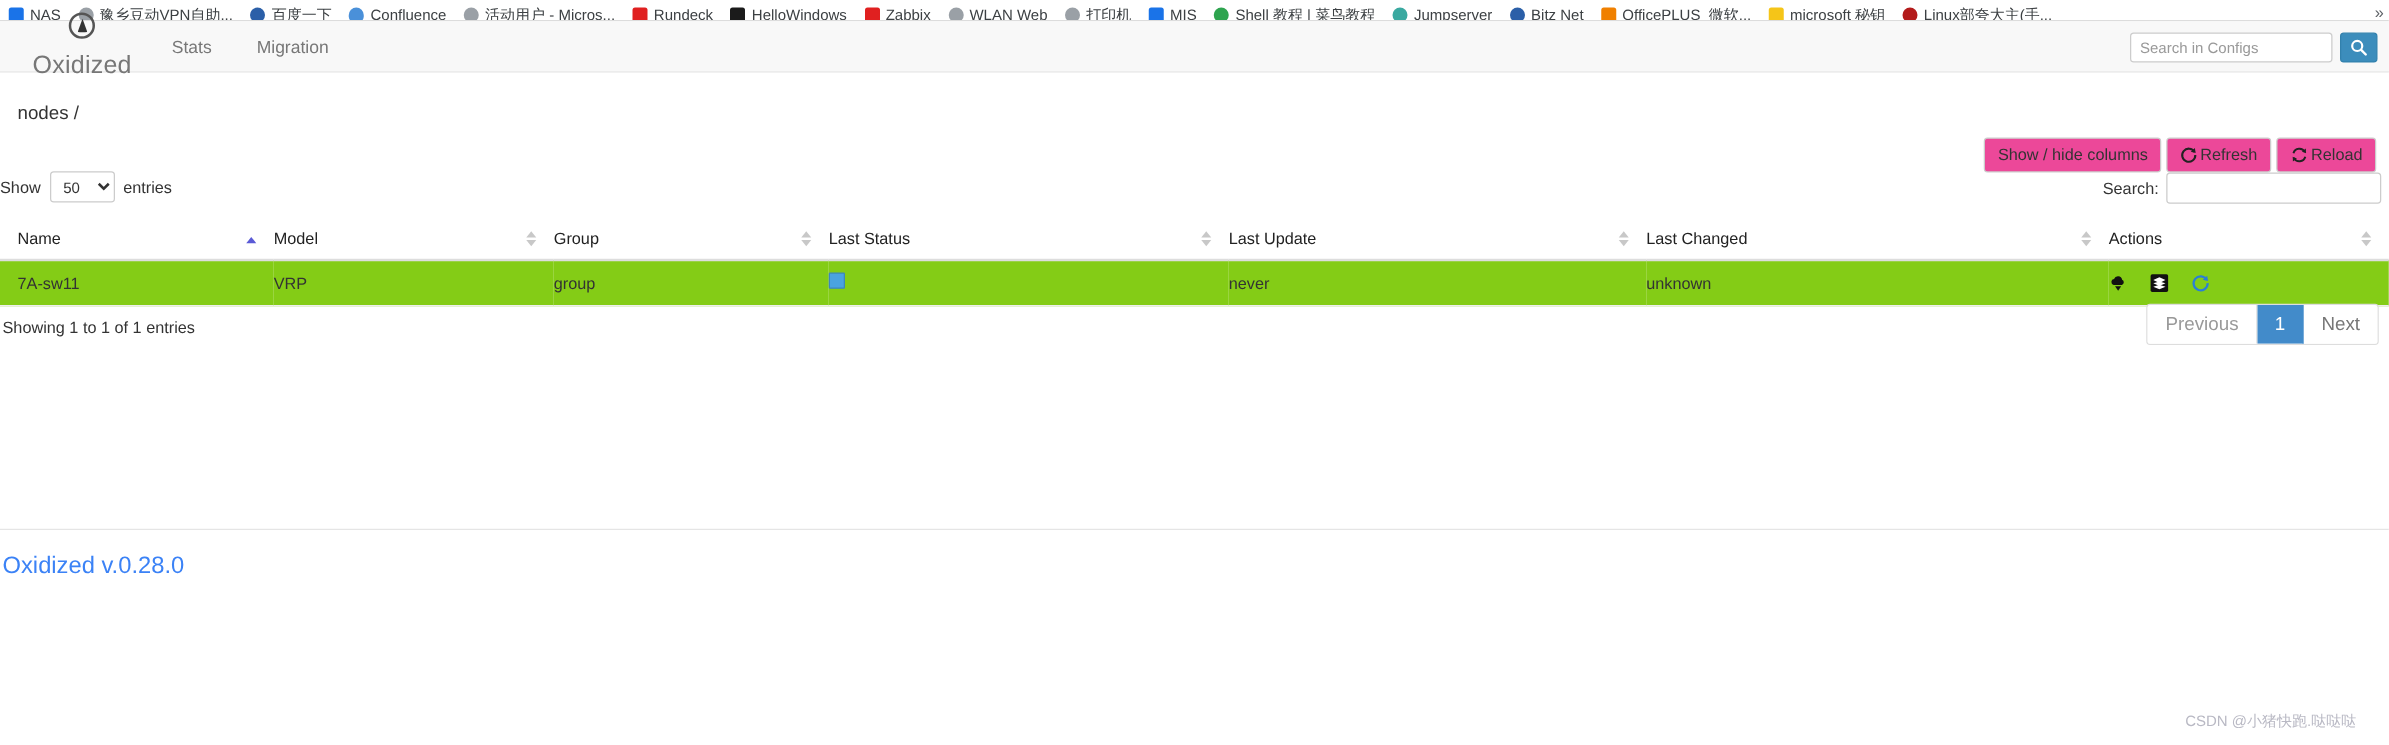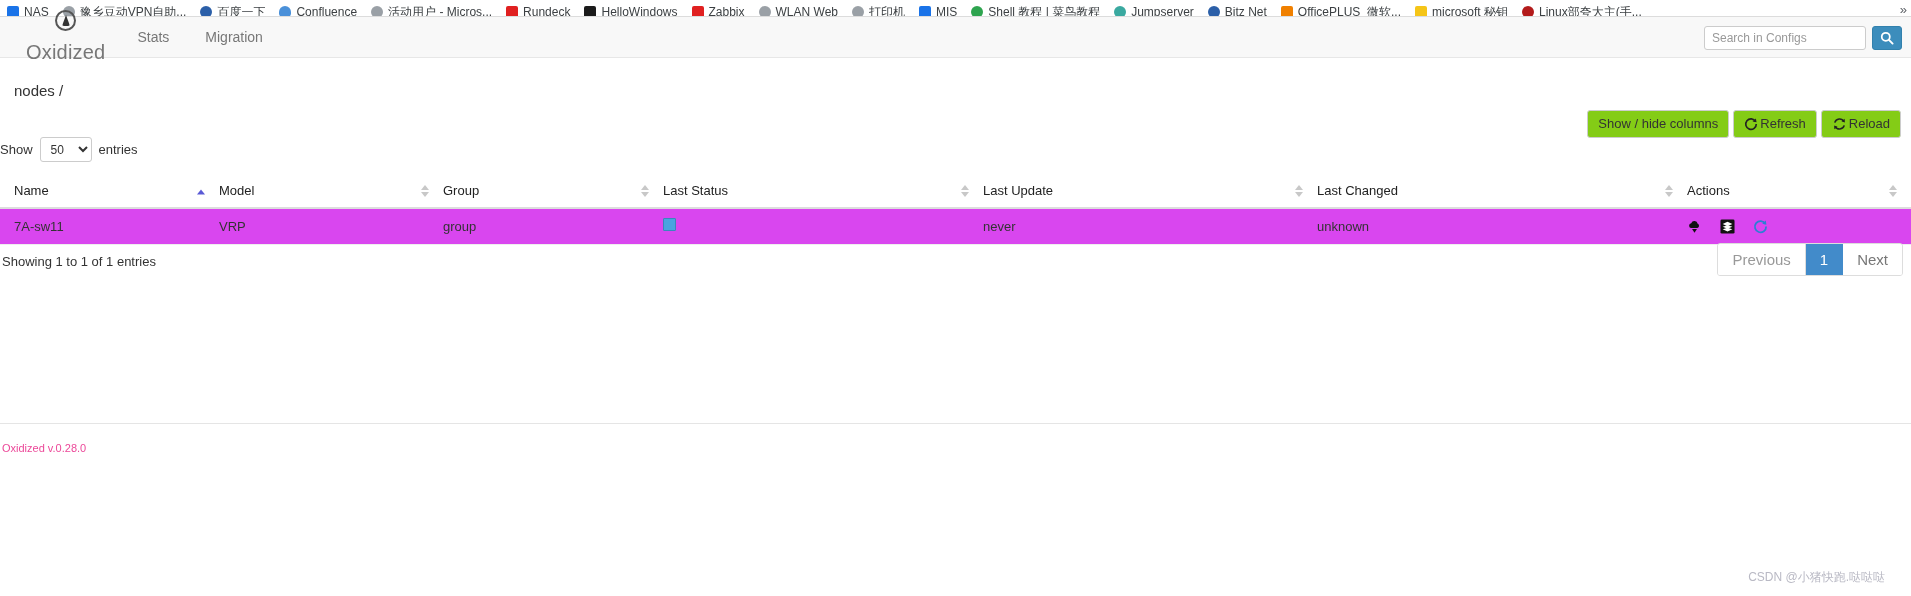--- a/index.html
+++ b/index.html
@@ -103,21 +103,21 @@
   .breadcrumb-row {
     padding: 24px 0 0 14px;
     font-size: 15px; color: #333;
   }
 
   .btn-toolbar {
     position: absolute; right: 10px; top: 52px;
     display: flex; gap: 4px;
   }
   .btn {
-    border: 1px solid #ccc; background: #84cc16; border-radius: 3px;
+    border: 1px solid #ccc; background: #ec4899; border-radius: 3px;
     font-size: 13px; color: #333; padding: 5px 10px;
     cursor: pointer; white-space: nowrap;
     display: inline-flex; align-items: center; gap: 2px;
     font-family: "Liberation Sans", sans-serif;
     line-height: 16px;
   }
 
   .table-controls {
     position: relative; height: 34px; margin-top: 38px;
   }
@@ -153,21 +153,21 @@
     text-align: left; font-size: 13px; color: #222; font-weight: normal;
     padding: 8px 0 9px 0;
     border-bottom: 2px solid #dddddd;
     position: relative; cursor: pointer;
     user-select: none;
   }
   table.nodes td {
     font-size: 13px; color: #333;
     padding: 9px 0 10px 0;
     border-bottom: 1px solid #eeeeee;
-    background: #d946ef;
+    background: #84cc16;
   }
   .sort-ind {
     position: absolute; right: 14px; top: 50%;
     transform: translateY(-50%);
     display: flex; flex-direction: column; gap: 2px;
   }
   .sort-ind i { display: block; width: 0; height: 0; }
   .sort-ind i.up {
     border-left: 4px solid transparent; border-right: 4px solid transparent;
     border-bottom: 5px solid #c8c8c8;
@@ -201,21 +201,21 @@
   .pg:last-child { border-right: none; }
   .pg.active { background: #428bca; color: #fff; border-color: #428bca; }
   .pg.disabled { color: #999; }
 
   .footer-rule {
     position: absolute; left: 0; width: 1911px; height: 1px;
     background: #e5e5e5; top: 365px;
   }
   .footer-text {
     position: absolute; left: 2px; top: 384px;
-    font-size: 11px; color: #ec4899;
+    font-size: 19px; color: #3b82f6;
   }
 
   .watermark {
     position: absolute; right: 26px; bottom: 10px;
     font-size: 12px; color: #b9b9c4;
     font-family: "Liberation Sans", sans-serif;
   }
 </style>
 </head>
 <body>
@@ -336,20 +336,24 @@
     </button>
   </div>
 
   <div class="table-controls">
     <div class="dt-length">
       <span>Show</span>
       <select>
         <option>50</option>
       </select>
       <span>entries</span>
+    </div>
+    <div class="dt-filter">
+      <span>Search:</span>
+      <input type="text" value="" style="">
     </div>
   </div>
 
   <table class="nodes">
     <colgroup>
       <col style="width:219px">
         <col style="width:224px">
         <col style="width:220px">
       <col style="width:320px">
         <col style="width:334px">

